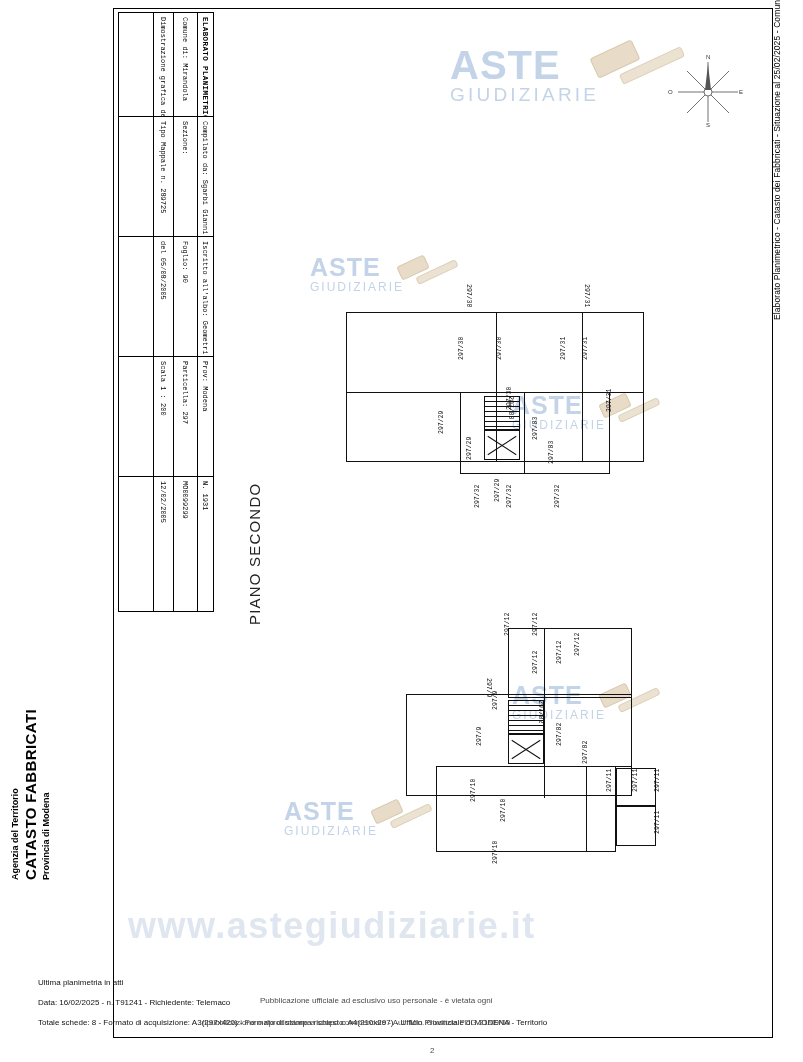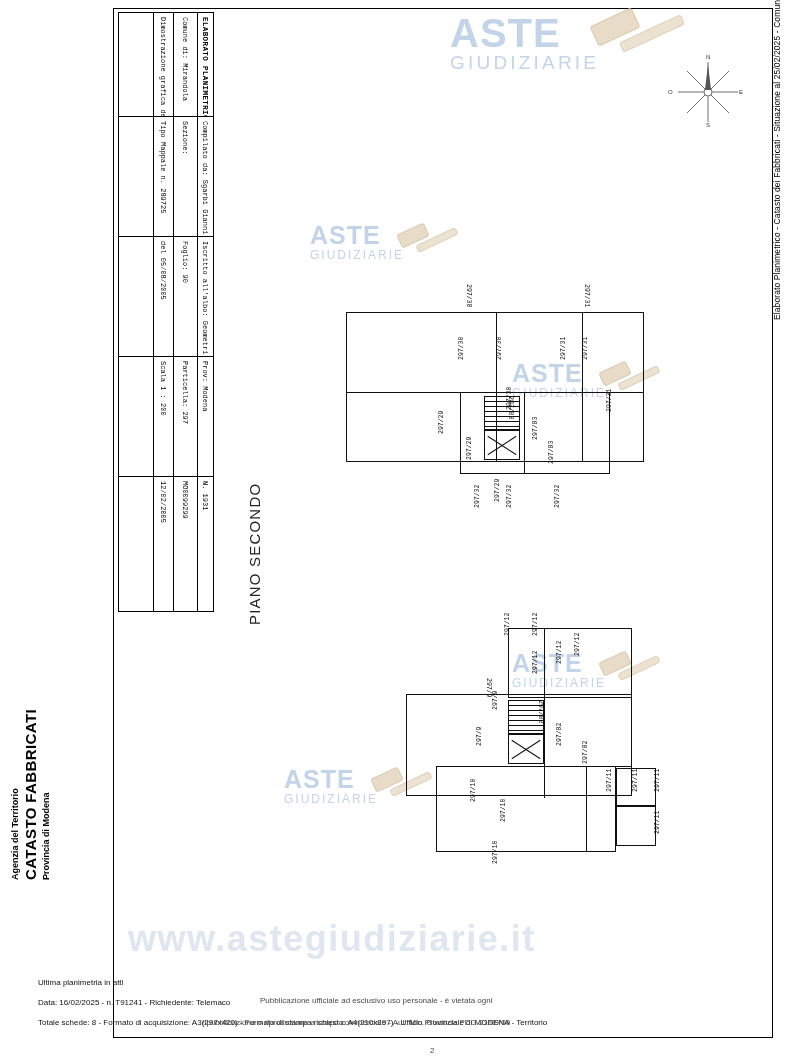--- a/index.html
+++ b/index.html
@@ -121,20 +121,21 @@
     letter-spacing: 1.2px;
     color: #222;
     white-space: nowrap;
   }
 
   
   .wm {
     position: absolute;
     pointer-events: none;
     user-select: none;
+    margin-top: 32px;
   }
   .wm-text-a {
     font-size: 40px;
     font-weight: bold;
     color: #c3d3e8;
     letter-spacing: 1px;
     line-height: 0.95;
   }
   .wm-text-b {
     font-size: 19px;
@@ -162,21 +163,20 @@
 
   .wm-url {
     position: absolute;
     left: 128px;
     top: 905px;
     font-size: 36px;
     font-weight: bold;
     color: #dfe6ef;
     letter-spacing: 1.5px;
     white-space: nowrap;
-    margin-top: 13px;
   }
 
   
   .compass { position: absolute; left: 672px; top: 56px; width: 72px; height: 72px; }
   .compass .lbl { position: absolute; font-size: 6px; color: #333; }
 
   
   .plan { position: absolute; }
   .plan .wall {
     position: absolute;

